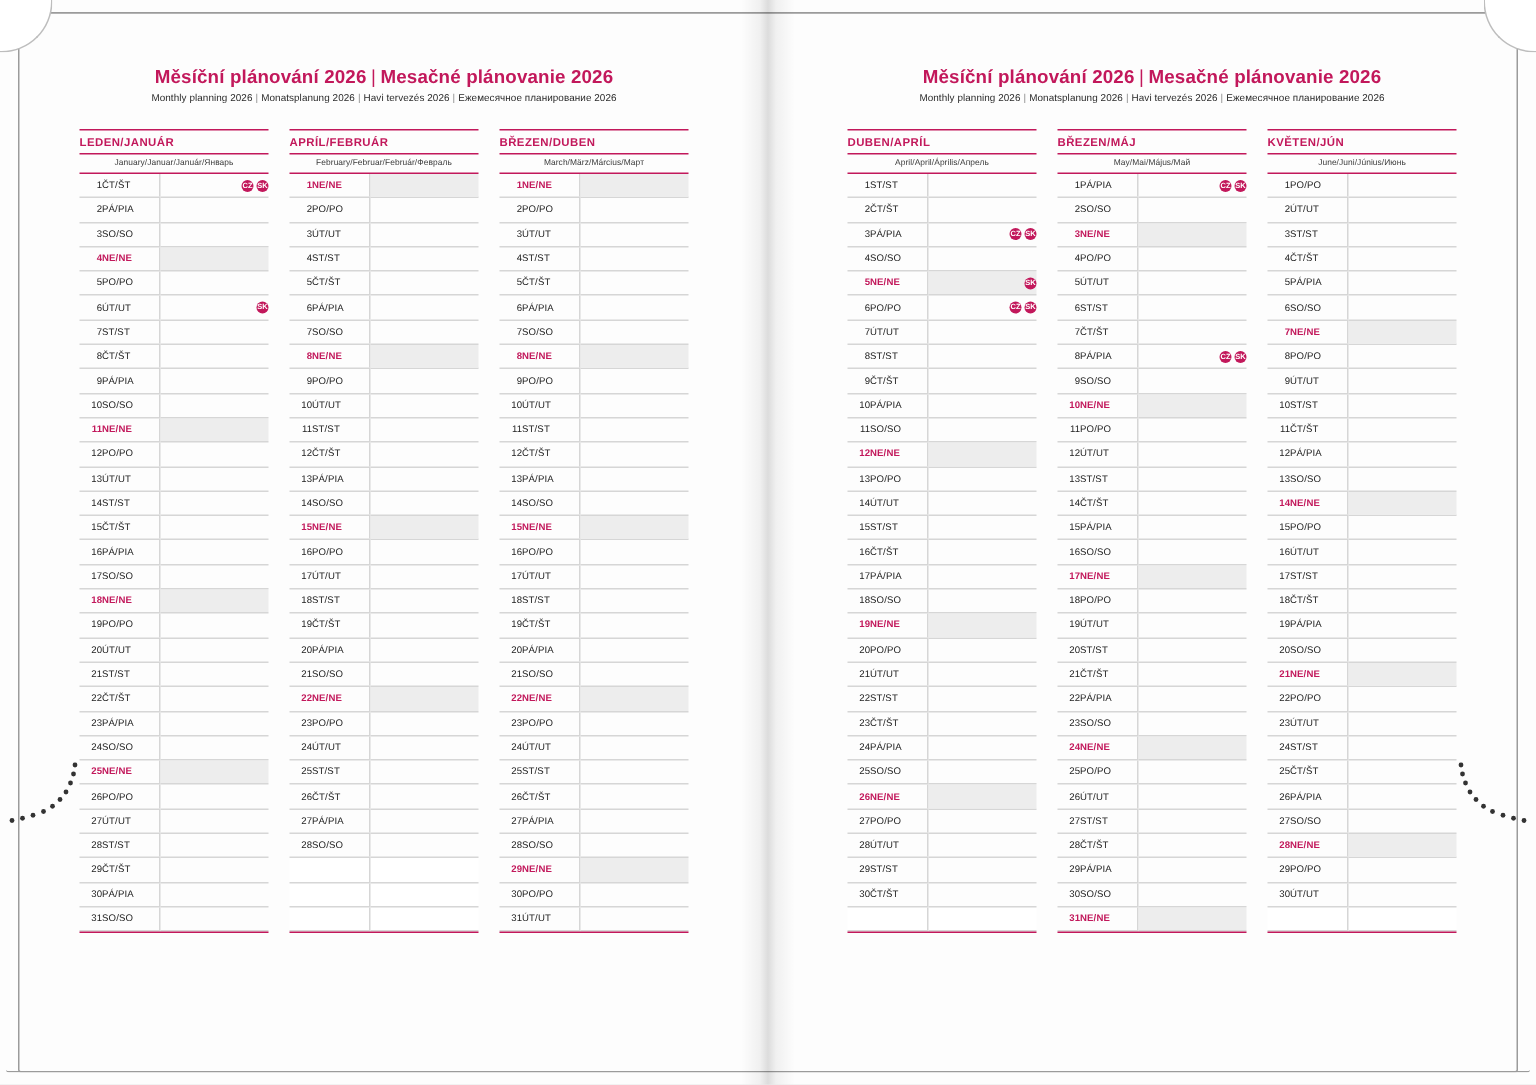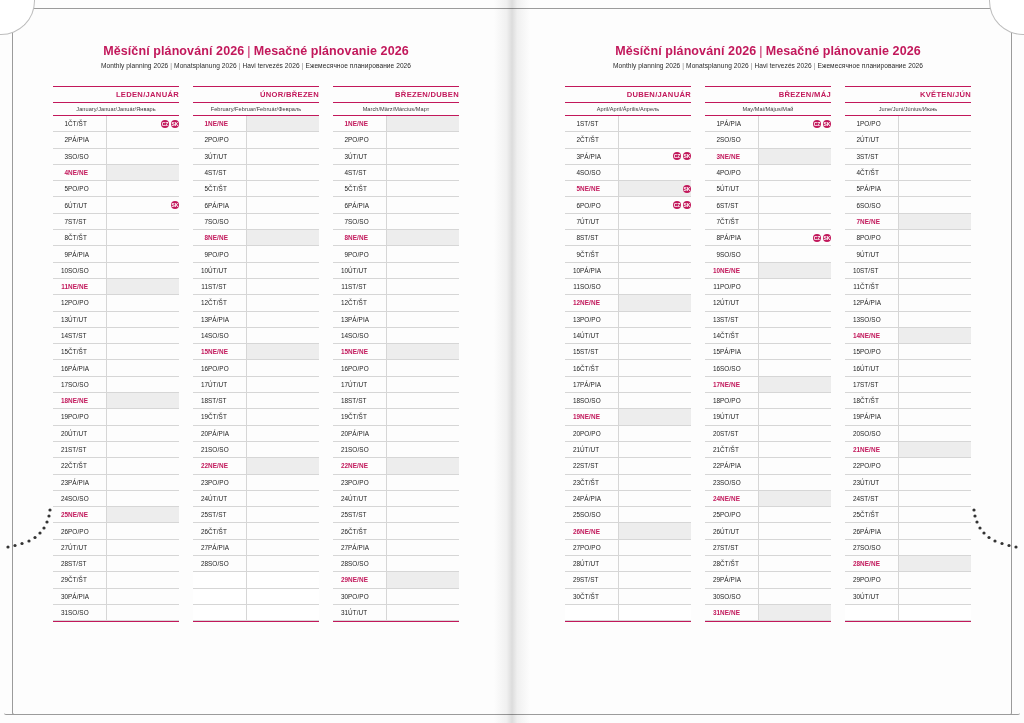--- a/index.html
+++ b/index.html
@@ -78,21 +78,21 @@
     display:flex;
     justify-content:center;
     gap:14px;
   }
   .month{
     width:126px;
   }
   .m-head{
     border-top:1.6px solid #c2185b;
     border-bottom:1px solid #c2185b;
-    text-align:right;
+    text-align:left;
     padding:3px 0 3px;
   }
   .m-name{
     color:#c2185b;
     font-size:7.6px;
     font-weight:bold;
     letter-spacing:.3px;
   }
   .m-sub{
     text-align:center;
@@ -354,21 +354,21 @@
                 <td class="num">31</td>
                 <td class="dow">SO/SO</td>
                 <td class="note"></td>
               </tr>
             </tbody>
           </table>
           <div class="m-foot"></div>
         </div>
         <div class="month">
           <div class="m-head">
-            <div class="m-name">ÚNOR/BŘEZEN</div>
+            <div class="m-name">APRÍL/FEBRUÁR</div>
           </div>
           <div class="m-sub">February/Februar/Február/Февраль</div>
           <table class="days">
             <tbody>
               <tr class="weekend">
                 <td class="num">1</td>
                 <td class="dow">NE/NE</td>
                 <td class="note"></td>
               </tr>
               <tr>
@@ -715,21 +715,21 @@
       <div class="hdr-title">
         <span>Měsíční plánování 2026</span><span class="sep">|</span><span>Mesačné plánovanie 2026</span>
       </div>
       <div class="hdr-sub">
         <span>Monthly planning 2026</span><span class="dsep">|</span><span>Monatsplanung 2026</span><span class="dsep">|</span><span>Havi tervezés 2026</span><span class="dsep">|</span><span>Ежемесячное планирование 2026</span>
       </div>
     </div>
     <div class="months" id="months-right">
         <div class="month">
           <div class="m-head">
-            <div class="m-name">DUBEN/JANUÁR</div>
+            <div class="m-name">DUBEN/APRÍL</div>
           </div>
           <div class="m-sub">April/April/Április/Апрель</div>
           <table class="days">
             <tbody>
               <tr>
                 <td class="num">1</td>
                 <td class="dow">ST/ST</td>
                 <td class="note"></td>
               </tr>
               <tr>

